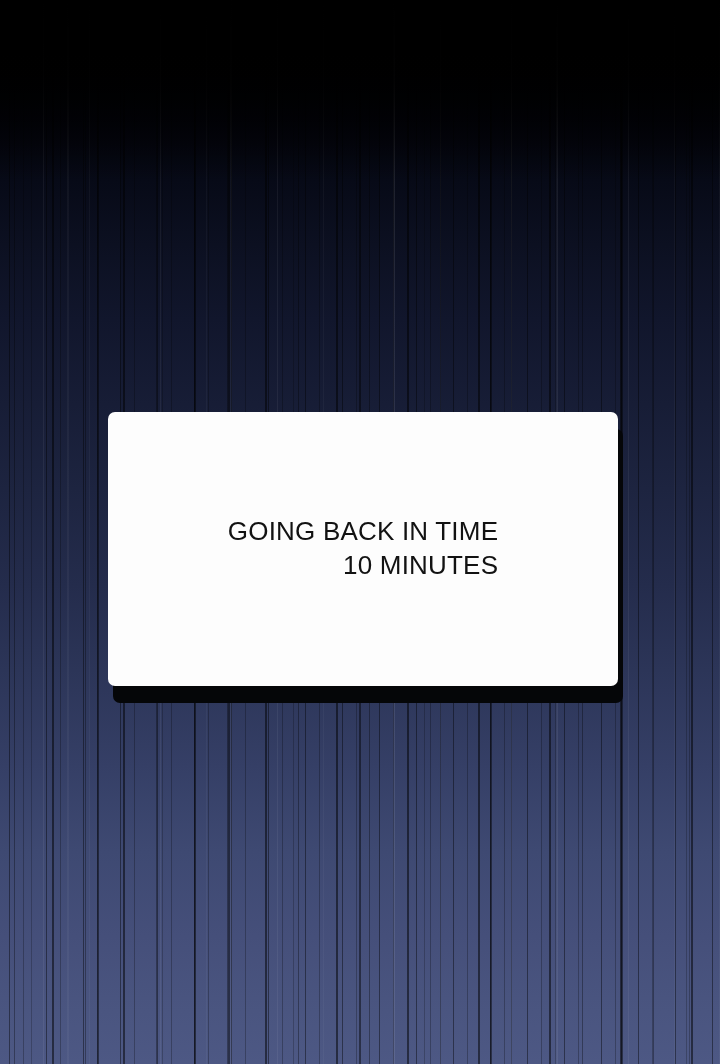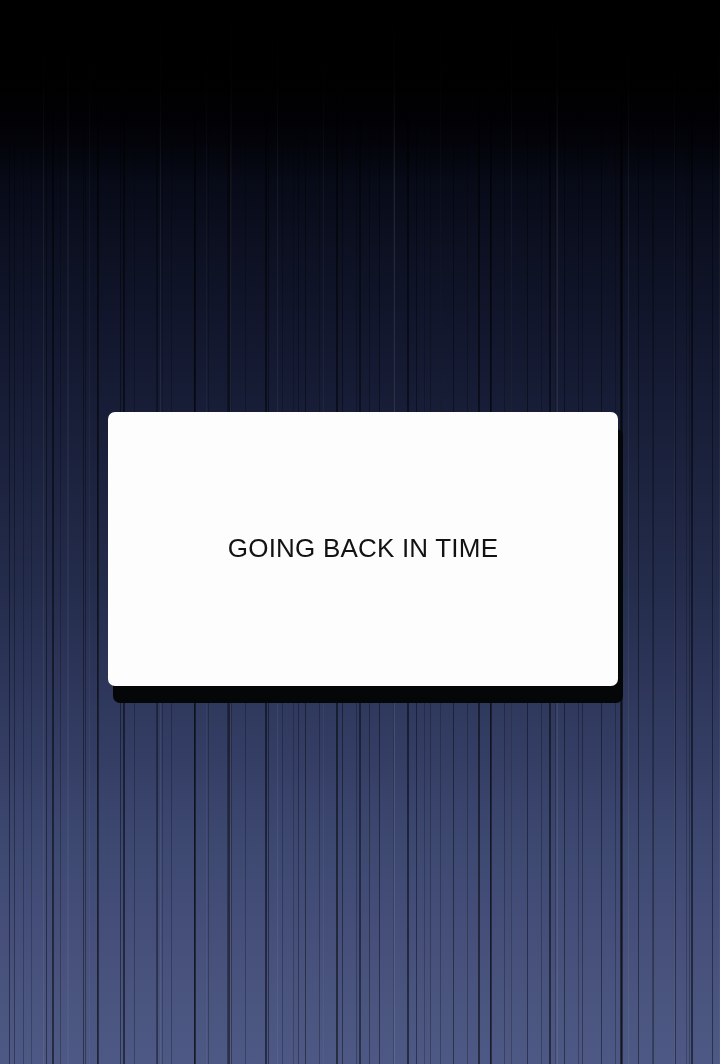--- a/index.html
+++ b/index.html
@@ -181,16 +181,17 @@
     <div class="layer dark-c"></div>
     <div class="layer light-a"></div>
     <div class="layer light-b"></div>
   </div>
 
   <div class="streak-mask-top"></div>
 
   <div class="caption-card">
     <div class="caption-text">
       <span class="line">GOING BACK IN TIME</span>
+      <span class="line">10 MINUTES</span>
     </div>
   </div>
 
 </div>
 
 </body></html>

